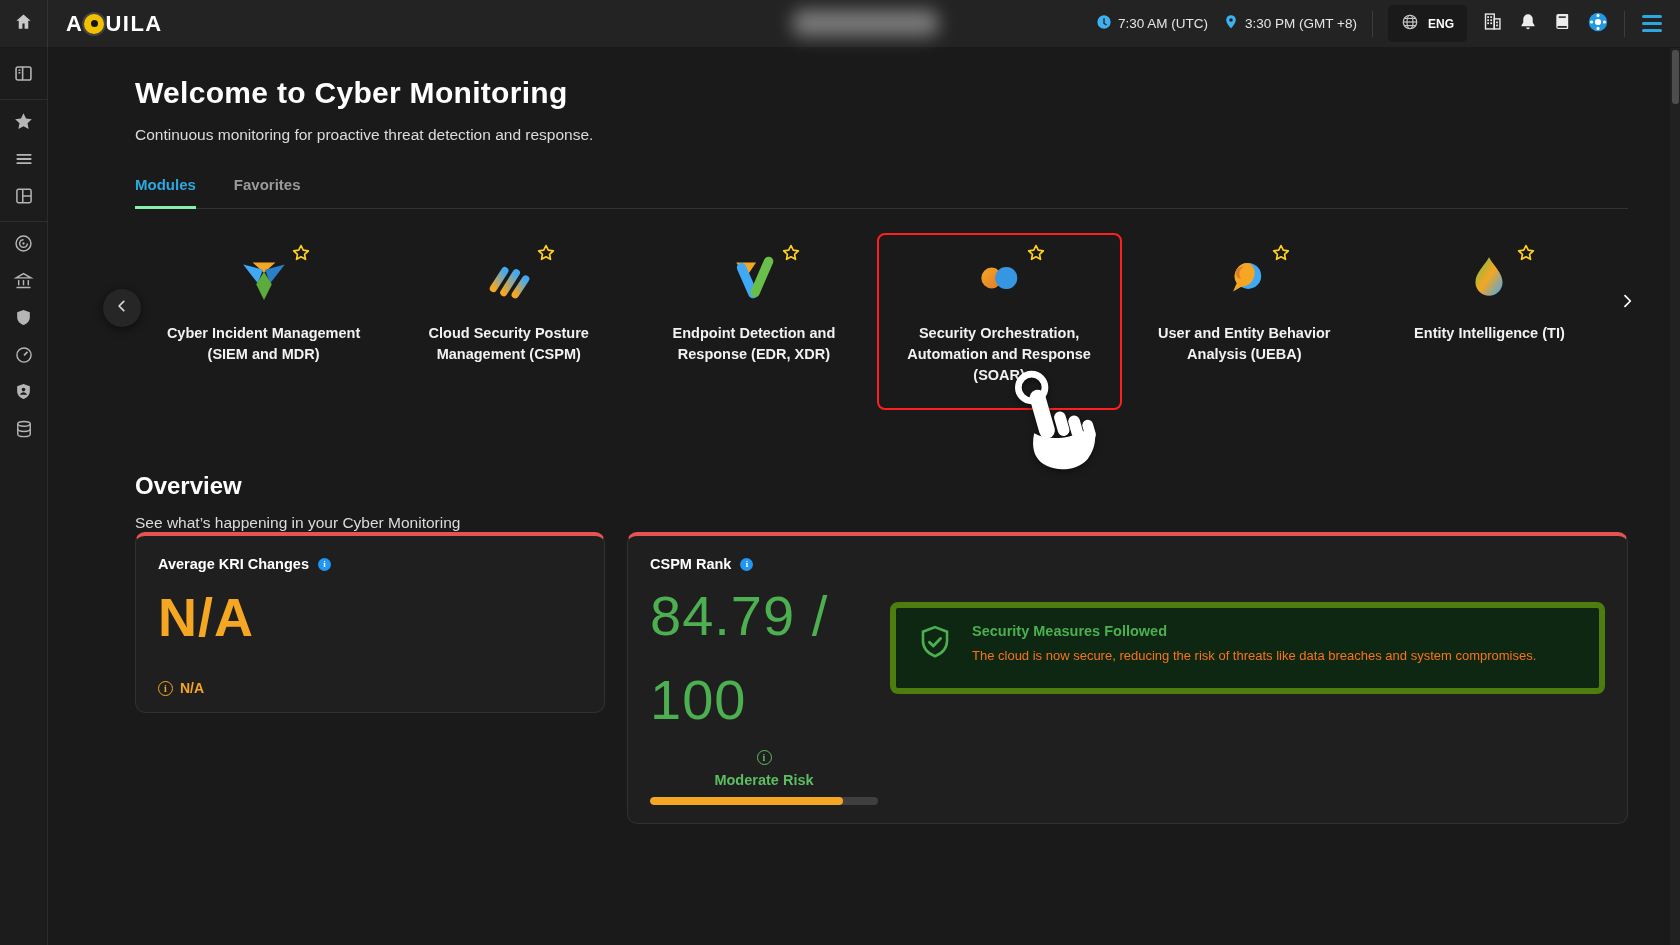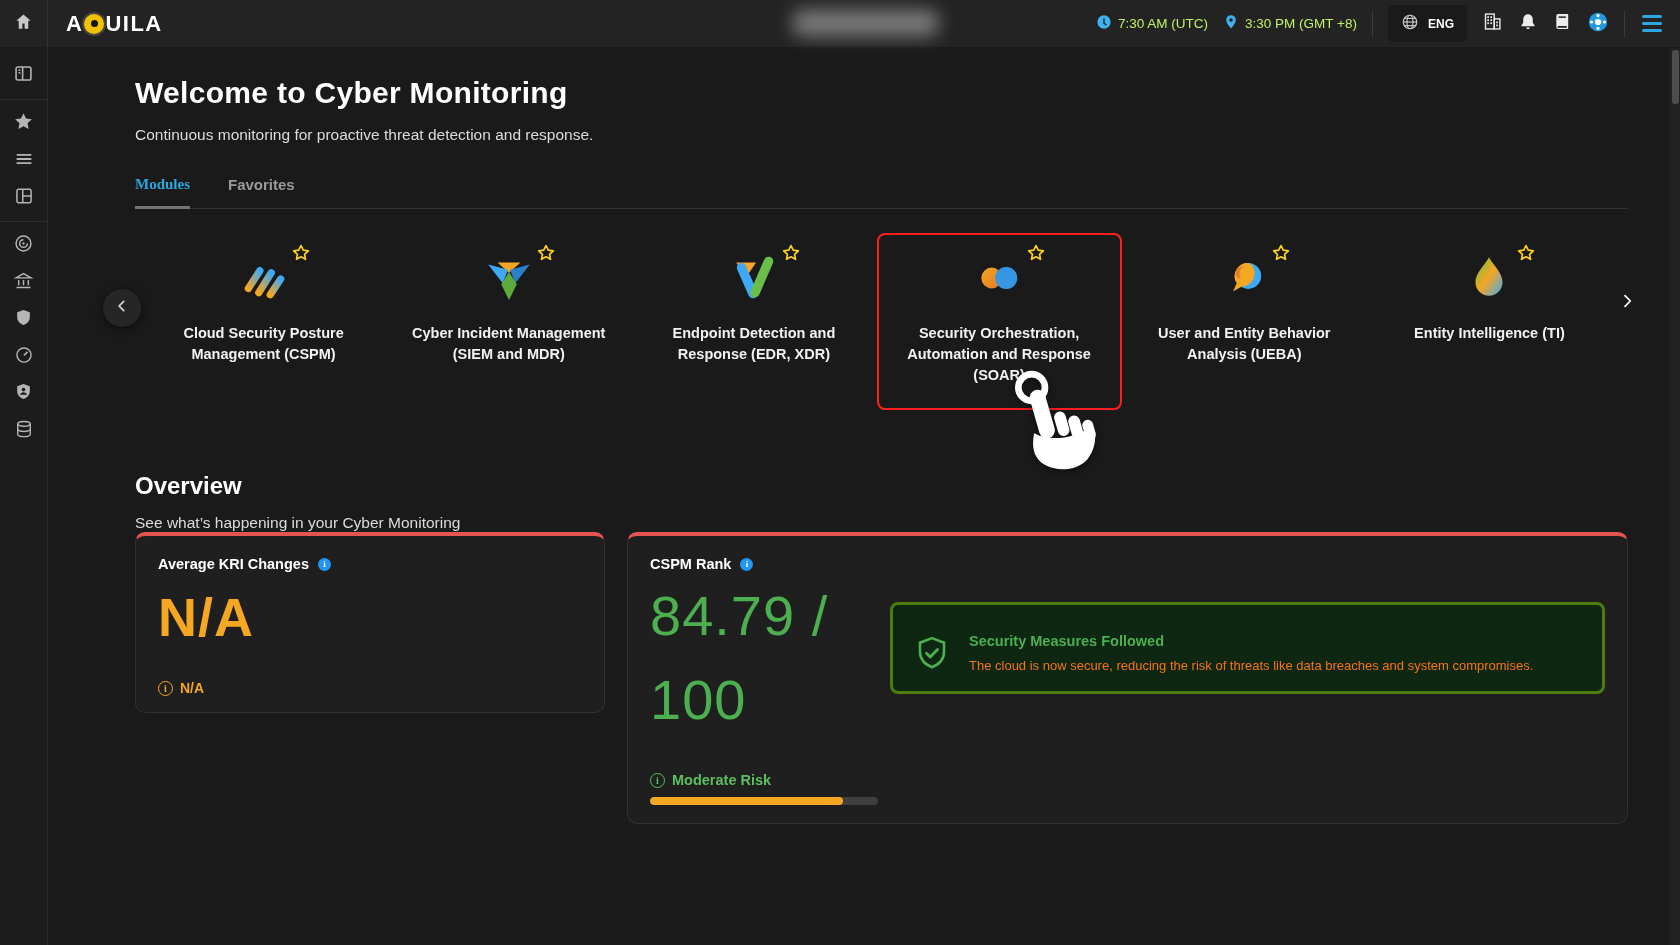--- a/index.html
+++ b/index.html
@@ -26,21 +26,21 @@
     width:20px; height:20px; border-radius:50%; background:#f2c200; margin:0 1px;
     display:inline-flex; align-items:center; justify-content:center;
     box-shadow:0 0 0 2px rgba(255,255,255,.15);
   }
   .logo .q-circle::after{ content:''; width:7px; height:7px; border-radius:50%; background:#141414; }
   .redacted{
     position:absolute; left:793px; top:10px; width:145px; height:26px;
     background:#9a9a9a; border-radius:8px; filter:blur(9px); opacity:.75;
   }
   .topbar-right{ margin-left:auto; display:flex; align-items:center; gap:15px; padding-right:16px; }
-  .time-item{ display:flex; align-items:center; gap:6px; color:#bef264; font-size:13.5px; white-space:nowrap; cursor:default;}
+  .time-item{ display:flex; align-items:center; gap:6px; color:#e5e5e5; font-size:13.5px; white-space:nowrap; cursor:default;}
   .v-div{ width:1px; height:26px; background:#3c3c3c; }
   .lang-pill{
     background:#1a1a1a; border-radius:5px; padding:8px 13px; display:flex; align-items:center; gap:9px;
     font-size:12px; font-weight:bold; color:#fff; cursor:pointer;
   }
   .icon-btn{ display:flex; align-items:center; justify-content:center; cursor:pointer; }
   .hamburger{ display:flex; flex-direction:column; gap:4px; cursor:pointer; padding:4px 2px;}
   .hamburger span{ width:20px; height:3px; border-radius:2px; background:#2da7e0; }
   
   .sidebar{
@@ -49,21 +49,21 @@
     padding-top:9px; z-index:10;
   }
   .side-item{ width:48px; height:37px; display:flex; align-items:center; justify-content:center; cursor:pointer; }
   .h-div{ width:48px; height:1px; background:#2e2e2e; margin:5px 0; }
   
   .content{ position:absolute; left:48px; top:48px; right:0; bottom:0; padding:28px 52px 0 87px; overflow:hidden; }
   h1{ font-size:30px; font-weight:700; letter-spacing:.3px; margin-bottom:16px; }
   .subtitle{ color:#dcdcdc; font-size:15.5px; }
   .tabs{ margin-top:32px; display:flex; gap:38px; border-bottom:1px solid #333; }
   .tab{ padding-bottom:13px; font-size:15px; font-weight:bold; color:#9a9a9a; cursor:pointer; }
-  .tab.active{ color:#2da7e0; border-bottom:3px solid #737373; margin-bottom:-1px;font-family:Liberation Serif, serif; }
+  .tab.active{ color:#2da7e0; border-bottom:3px solid #86efac; margin-bottom:-1px; }
   
   .carousel{ margin-top:24px; display:flex; align-items:flex-start; position:relative; margin-left:-32px; margin-right:-14px;}
   .nav-circle{
     flex:0 0 38px; width:38px; height:38px; border-radius:50%; background:#262626;
     box-shadow:0 2px 8px rgba(0,0,0,.55); display:flex; align-items:center; justify-content:center;
     margin-top:56px; cursor:pointer;
   }
   .nav-plain{ flex:0 0 30px; display:flex; align-items:center; justify-content:center; margin-top:60px; cursor:pointer; }
   .module-track{ flex:1; display:flex; }
   .module-card{
@@ -103,28 +103,28 @@
   }
   .circle-i{
     width:15px; height:15px; border-radius:50%; border:1.5px solid currentColor;
     display:inline-flex; align-items:center; justify-content:center; font-size:10px;
     font-family:"Liberation Serif", serif; font-weight:bold; flex:0 0 auto;
   }
   .circle-i::after{ content:'i'; }
   .cspm-main{ display:flex; align-items:flex-start; margin-top:2px; }
   .score-block{ width:228px; font-size:56px; font-weight:400; color:#4caf50; line-height:1.5; letter-spacing:1px; }
   .alert-box{
-    flex:1; margin-left:12px; margin-top:28px; background:#0d2712; border:3px solid #4d7c0f;
-    border-radius:8px; padding:15px 20px; display:flex; align-items:flex-end; gap:18px; min-height:92px;
+    flex:1; margin-left:12px; margin-top:28px; background:#0d2712; border:6px solid #4d7c0f;
+    border-radius:8px; padding:15px 20px; display:flex; align-items:flex-start; gap:18px; min-height:92px;
   }
   .alert-texts{ flex:1; }
   .alert-title{ color:#4caf50; font-size:14.5px; font-weight:bold; }
   .alert-body{ color:#f97316; font-size:13px; line-height:1.55; margin-top:7px; }
   .risk-footer{ position:absolute; left:22px; bottom:18px; }
-  .risk-label-row{ display:flex; align-items:center; gap:7px; color:#5dbd62; font-size:14.5px; font-weight:bold; }
+  .risk-label-row{ display:flex; align-items:center; gap:7px; color:#5dbd62; font-size:14.5px; font-weight:bold;flex-direction:column; }
   .progress-track{ margin-top:9px; width:228px; height:8px; border-radius:4px; background:#3f3f3f; overflow:hidden; }
   .progress-fill{ display:block; height:100%; background:#f5a623; border-radius:4px; }
   
   .scrollbar{ position:absolute; right:0; top:48px; bottom:0; width:10px; background:#212121; z-index:25; }
   .scroll-thumb{ position:absolute; top:2px; left:1.5px; width:7px; height:54px; border-radius:3px; background:#4d4d4d; cursor:pointer; }
 </style>
 </head>
 <body>
 
 <header class="topbar">
@@ -334,20 +334,37 @@
   <div class="carousel">
     <div class="nav-circle">
       <span>
         <svg width="14" height="14" viewBox="0 0 24 24" fill="none" stroke="#d6d6d6" stroke-width="3" stroke-linecap="round" stroke-linejoin="round">
             <polyline points="15 4 7 12 15 20"></polyline>
           </svg>
       </span>
     </div>
 
     <div class="module-track">
+
+      <div class="module-card">
+        <div class="mod-icon-wrap">
+          <svg width="50" height="50" viewBox="0 0 48 48">
+            <polygon points="13,9 35,9 24,19" fill="#f5a623"></polygon>
+            <polygon points="4,11 23,16 18,29" fill="#3fa9f5"></polygon>
+            <polygon points="44,11 25,16 30,29" fill="#2a7fc9"></polygon>
+            <polygon points="24,18 31.5,30 24,45 16.5,30" fill="#5cab3c"></polygon>
+          </svg>
+          <span class="fav-star">
+            <svg width="20" height="20" viewBox="0 0 24 24" fill="none" stroke="#ffd21e" stroke-width="2" stroke-linejoin="round">
+                <path d="M12 3l2.7 5.6 6.1.8-4.5 4.2 1.1 6-5.4-3-5.4 3 1.1-6L3.2 9.4l6.1-.8z"></path>
+              </svg>
+          </span>
+        </div>
+        <div class="mod-label">Cyber Incident Management (SIEM and MDR)</div>
+      </div>
 
       <div class="module-card">
         <div class="mod-icon-wrap">
           <svg width="50" height="50" viewBox="0 0 48 48">
             <defs>
                 <linearGradient id="gcspm" x1="0" y1="1" x2="1" y2="0">
                   <stop offset="0" stop-color="#f5a623"></stop>
                   <stop offset="1" stop-color="#3fa9f5"></stop>
                 </linearGradient>
               </defs>
@@ -362,37 +379,20 @@
                 <path d="M12 3l2.7 5.6 6.1.8-4.5 4.2 1.1 6-5.4-3-5.4 3 1.1-6L3.2 9.4l6.1-.8z"></path>
               </svg>
           </span>
         </div>
         <div class="mod-label">Cloud Security Posture Management (CSPM)</div>
       </div>
 
       <div class="module-card">
         <div class="mod-icon-wrap">
           <svg width="50" height="50" viewBox="0 0 48 48">
-            <polygon points="13,9 35,9 24,19" fill="#f5a623"></polygon>
-            <polygon points="4,11 23,16 18,29" fill="#3fa9f5"></polygon>
-            <polygon points="44,11 25,16 30,29" fill="#2a7fc9"></polygon>
-            <polygon points="24,18 31.5,30 24,45 16.5,30" fill="#5cab3c"></polygon>
-          </svg>
-          <span class="fav-star">
-            <svg width="20" height="20" viewBox="0 0 24 24" fill="none" stroke="#ffd21e" stroke-width="2" stroke-linejoin="round">
-                <path d="M12 3l2.7 5.6 6.1.8-4.5 4.2 1.1 6-5.4-3-5.4 3 1.1-6L3.2 9.4l6.1-.8z"></path>
-              </svg>
-          </span>
-        </div>
-        <div class="mod-label">Cyber Incident Management (SIEM and MDR)</div>
-      </div>
-
-      <div class="module-card">
-        <div class="mod-icon-wrap">
-          <svg width="50" height="50" viewBox="0 0 48 48">
             <polygon points="7,9 26,9 16,24" fill="#f5a623"></polygon>
             <path d="M12 14 L23 39" stroke="#3fa9f5" stroke-width="9" stroke-linecap="round" fill="none"></path>
             <path d="M38 8 L25 38" stroke="#6abf4b" stroke-width="9" stroke-linecap="round" fill="none"></path>
           </svg>
           <span class="fav-star">
             <svg width="20" height="20" viewBox="0 0 24 24" fill="none" stroke="#ffd21e" stroke-width="2" stroke-linejoin="round">
                 <path d="M12 3l2.7 5.6 6.1.8-4.5 4.2 1.1 6-5.4-3-5.4 3 1.1-6L3.2 9.4l6.1-.8z"></path>
               </svg>
           </span>
         </div>

